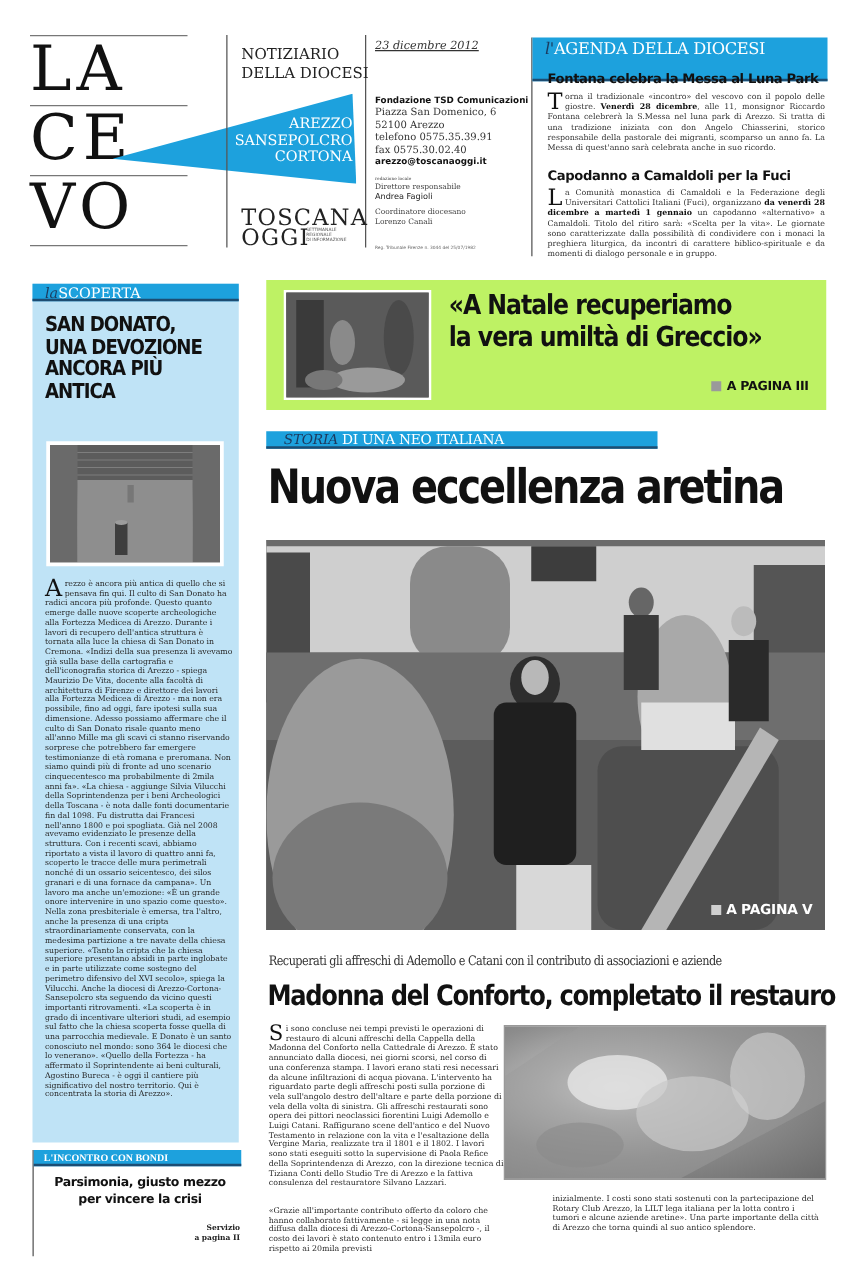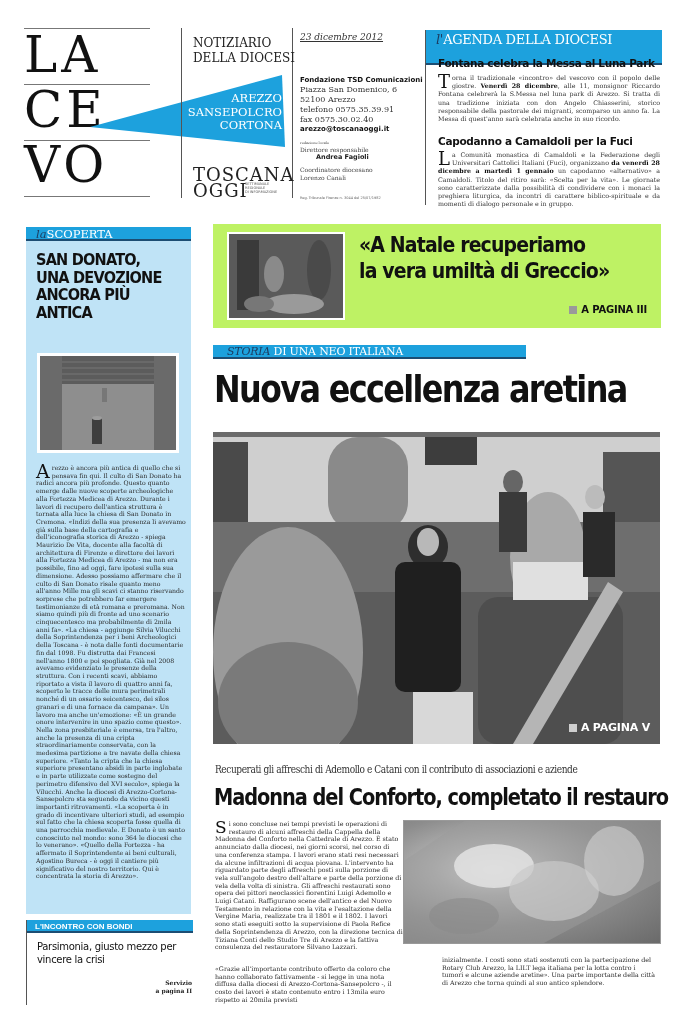--- a/index.html
+++ b/index.html
@@ -20,21 +20,21 @@
     font-family: "DejaVu Serif", serif; font-size: 11.5px; line-height: 13.5px; color: #fff; }
   .toscana { left: 193px; top: 167px; font-family: "DejaVu Serif", serif; font-size: 18px; line-height: 16px; color: #222; letter-spacing: 1px; }
   .toscana-sub { left: 245px; top: 182px; font-size: 3.5px; line-height: 4px; color: #555; font-family: "DejaVu Sans", sans-serif; }
 
   .date { left: 300px; top: 32px; font-family: "DejaVu Serif", serif; font-style: italic; font-size: 9px; color: #333; text-decoration: underline; }
   .publisher { left: 300px; top: 75px; font-size: 8px; line-height: 10px; color: #333; font-family: "DejaVu Serif", serif; }
   .publisher .b { font-family: "DejaVu Sans", sans-serif; font-weight: bold; font-size: 7px; color: #111; }
   .email { left: 300px; top: 125px; font-family: "DejaVu Sans", sans-serif; font-weight: bold; font-size: 7px; color: #111; }
   .staff { left: 300px; top: 141px; font-size: 6px; line-height: 7.5px; color: #444; font-family: "DejaVu Serif", serif; }
   .staff .tiny { font-size: 3.5px; line-height: 5px; }
-  .staff .b { font-family: "DejaVu Sans", sans-serif; font-weight: bold; font-size: 6.5px; color: #222; margin-left: 16px; }
+  .staff .b { font-family: "DejaVu Sans", sans-serif; font-weight: normal; font-size: 6.5px; color: #222; }
   .reg { left: 300px; top: 196px; font-size: 3.5px; color: #666; font-family: "DejaVu Sans", sans-serif; }
 
   
   .agenda { position: absolute; left: 425px; top: 30px; width: 240px; height: 175px; border-left: 1px solid #555; }
   .agenda-bar { position: absolute; left: 0; top: 0; width: 236px; height: 35px; background: #1da1dd; border-bottom: 2px solid #1c4d73;
     font-family: "DejaVu Serif", serif; font-size: 13px; line-height: 19px; color: #fff; padding-left: 10px; letter-spacing: -0.3px; }
   .agenda-bar i { color: #1c3a5e; }
   .agenda h3 { position: absolute; left: 12px; font-family: "DejaVu Sans", sans-serif; font-weight: bold; font-size: 10.5px; color: #111; letter-spacing: -0.3px; }
   .agenda p { position: absolute; left: 12px; width: 222px; font-family: "DejaVu Serif", serif; font-size: 6.3px; line-height: 8.2px; color: #333; text-align: justify; }
   .dropcap-s { float: left; font-size: 18px; line-height: 16px; margin-right: 2px; color: #111; }
@@ -48,22 +48,22 @@
   .left-title { position: absolute; left: 10px; top: 24px; width: 150px; font-family: "DejaVu Sans", sans-serif; font-weight: bold;
     font-size: 16.5px; line-height: 17.5px; color: #111; letter-spacing: -0.9px; transform: scaleX(0.88); transform-origin: left; }
   .left-photo { position: absolute; left: 11px; top: 126px; width: 142px; height: 100px; background: #fff; padding: 3px; }
   .left-photo .img { width: 100%; height: 100%;
     background: linear-gradient(180deg, #555 0%, #7a7a7a 20%, #6b6b6b 35%, #8a8a8a 50%, #9a9a9a 70%, #8a8a8a 100%); position: relative; overflow: hidden; }
   .left-body { position: absolute; left: 10px; top: 237px; width: 150px; font-family: "DejaVu Serif", serif; font-size: 6.2px; line-height: 7.7px; color: #2a2a2a; }
   .dropcap-a { float: left; font-size: 19px; line-height: 15px; margin-right: 2px; color: #111; }
 
   .bondi { position: absolute; left: 26px; top: 920px; width: 166px; height: 85px; border-left: 1px solid #555; }
   .bondi-bar { position: absolute; left: 0; top: 0; width: 166px; height: 13px; background: #1da1dd; border-bottom: 2px solid #1c4d73;
-    font-family: Liberation Sans, sans-serif; font-weight: bold; font-size: 8px; line-height: 13px; color: #fff; padding-left: 8px; }
-  .bondi h4 { position: absolute; left: 10px; top: 21px; width: 150px; font-family: "DejaVu Sans", sans-serif; font-weight: normal; font-size: 10px; line-height: 12.5px; color: #111; letter-spacing: -0.3px; }
+    font-family: Liberation Serif, serif; font-weight: bold; font-size: 8px; line-height: 13px; color: #fff; padding-left: 8px; }
+  .bondi h4 { position: absolute; left: 10px; top: 21px; width: 150px; font-family: "DejaVu Sans", sans-serif; font-weight: bold; font-size: 10px; line-height: 12.5px; color: #111; letter-spacing: -0.3px; text-align: center; }
   .bondi .ref { position: absolute; right: 0; top: 59px; text-align: right; font-family: "DejaVu Serif", serif; font-weight: bold; font-size: 6px; line-height: 7.5px; color: #222; }
 
   
   .natale { position: absolute; left: 213px; top: 224px; width: 448px; height: 104px; background: #bef264; padding-left: 44px; }
   .natale-photo { position: absolute; left: 14px; top: 8px; width: 118px; height: 88px; background: #fff; padding: 2px; }
   .natale-photo .img { width: 100%; height: 100%; background: linear-gradient(135deg, #3a3a3a 0%, #777 30%, #5a5a5a 55%, #999 75%, #4a4a4a 100%); }
   .natale-title { position: absolute; left: 146px; top: 8px; width: 300px; font-family: "DejaVu Sans", sans-serif; font-weight: bold;
     font-size: 22px; line-height: 26px; color: #111; letter-spacing: -1px; transform: scaleX(0.86); transform-origin: left; white-space: nowrap; }
   .apag { font-family: "DejaVu Sans", sans-serif; font-weight: bold; font-size: 10px; color: #111; letter-spacing: -0.2px; }
   .apag .sq { display: inline-block; width: 8px; height: 8px; background: #9a9a9a; margin-right: 4px; vertical-align: -0.5px; }

